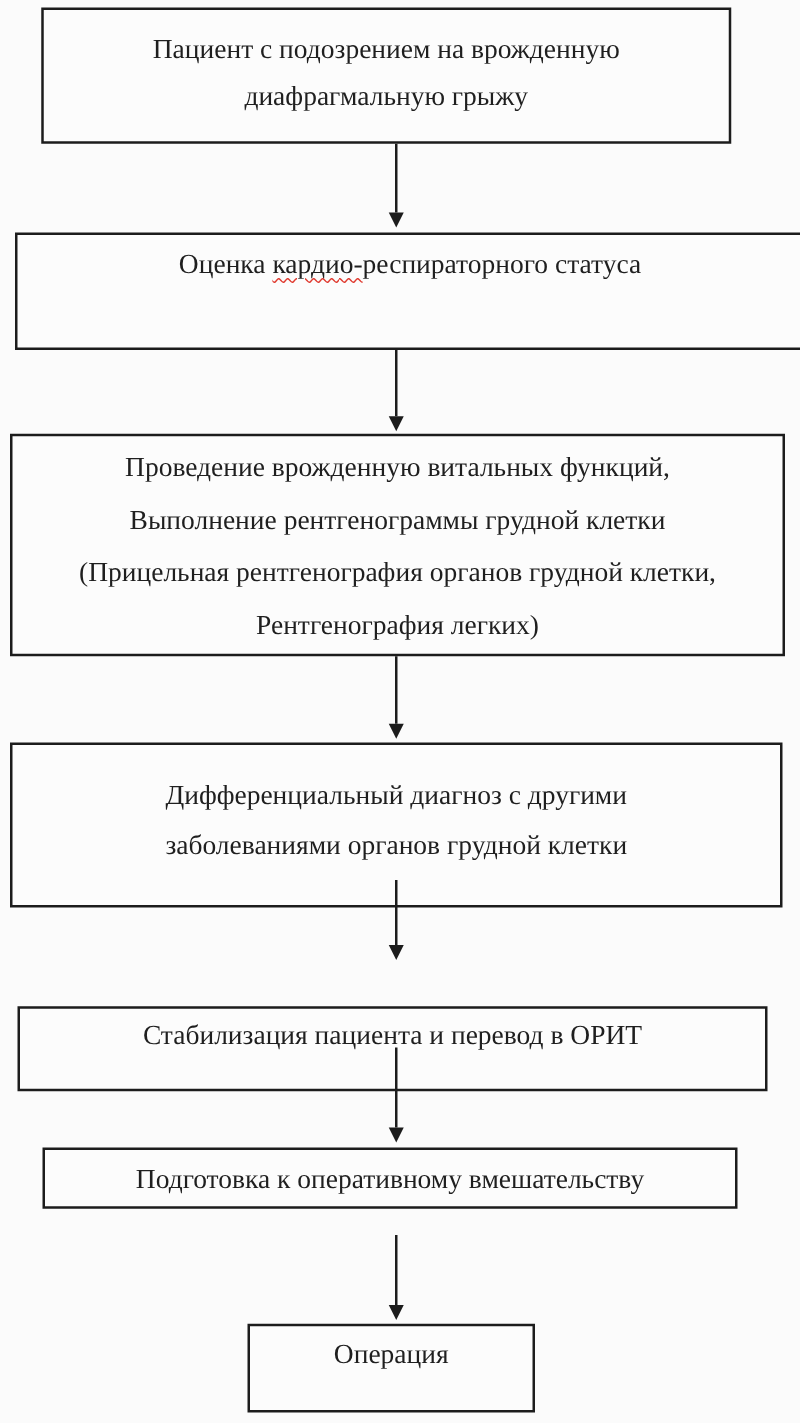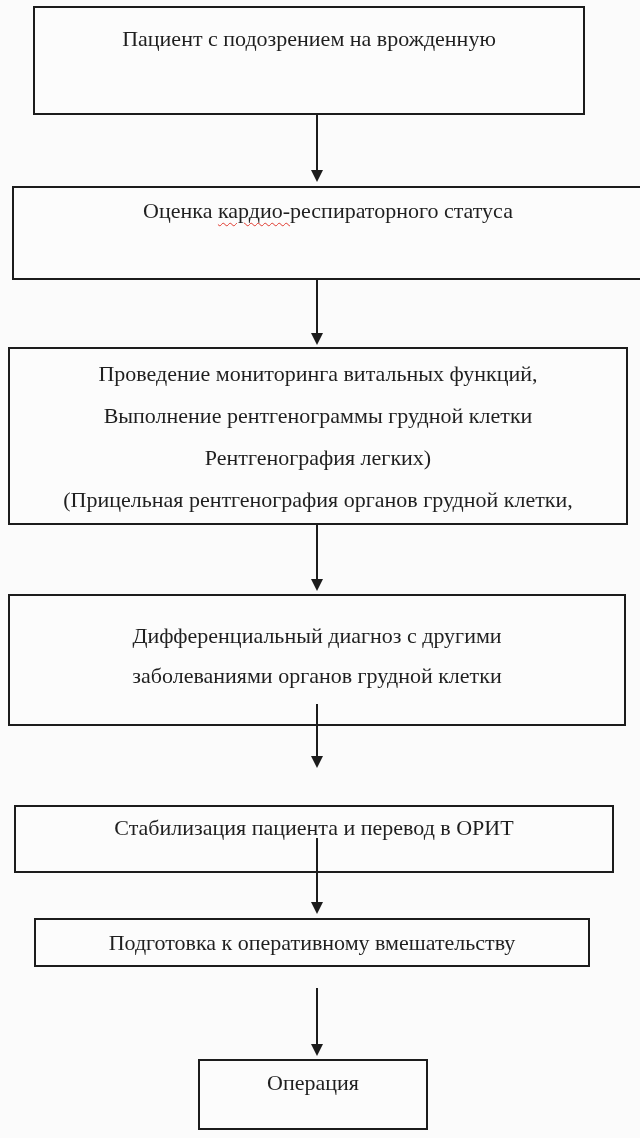--- a/index.html
+++ b/index.html
@@ -84,41 +84,42 @@
   .a5 { top: 838px; height: 76px; }
   .a6 { top: 988px; height: 68px; }
 </style>
 </head>
 <body>
 
 <div class="canvas">
 
   <div class="node n1">
     <div class="line">Пациент с подозрением на врожденную</div>
+    <div class="line">диафрагмальную грыжу</div>
   </div>
 
   <div class="arrow a1">
     <div class="shaft"></div>
     <div class="head"></div>
   </div>
 
   <div class="node n2">
     <div class="line"><span>Оценка </span><span class="squiggle">кардио-</span><span>респираторного статуса</span></div>
   </div>
 
   <div class="arrow a2">
     <div class="shaft"></div>
     <div class="head"></div>
   </div>
 
   <div class="node n3">
-    <div class="line">Проведение мониторинга витальных функций,</div>
+    <div class="line">Проведение врожденную витальных функций,</div>
     <div class="line">Выполнение рентгенограммы грудной клетки</div>
+    <div class="line">(Прицельная рентгенография органов грудной клетки,</div>
     <div class="line">Рентгенография легких)</div>
-    <div class="line">(Прицельная рентгенография органов грудной клетки,</div>
   </div>
 
   <div class="arrow a3">
     <div class="shaft"></div>
     <div class="head"></div>
   </div>
 
   <div class="node n4">
     <div class="line">Дифференциальный диагноз с другими</div>
     <div class="line">заболеваниями органов грудной клетки</div>

